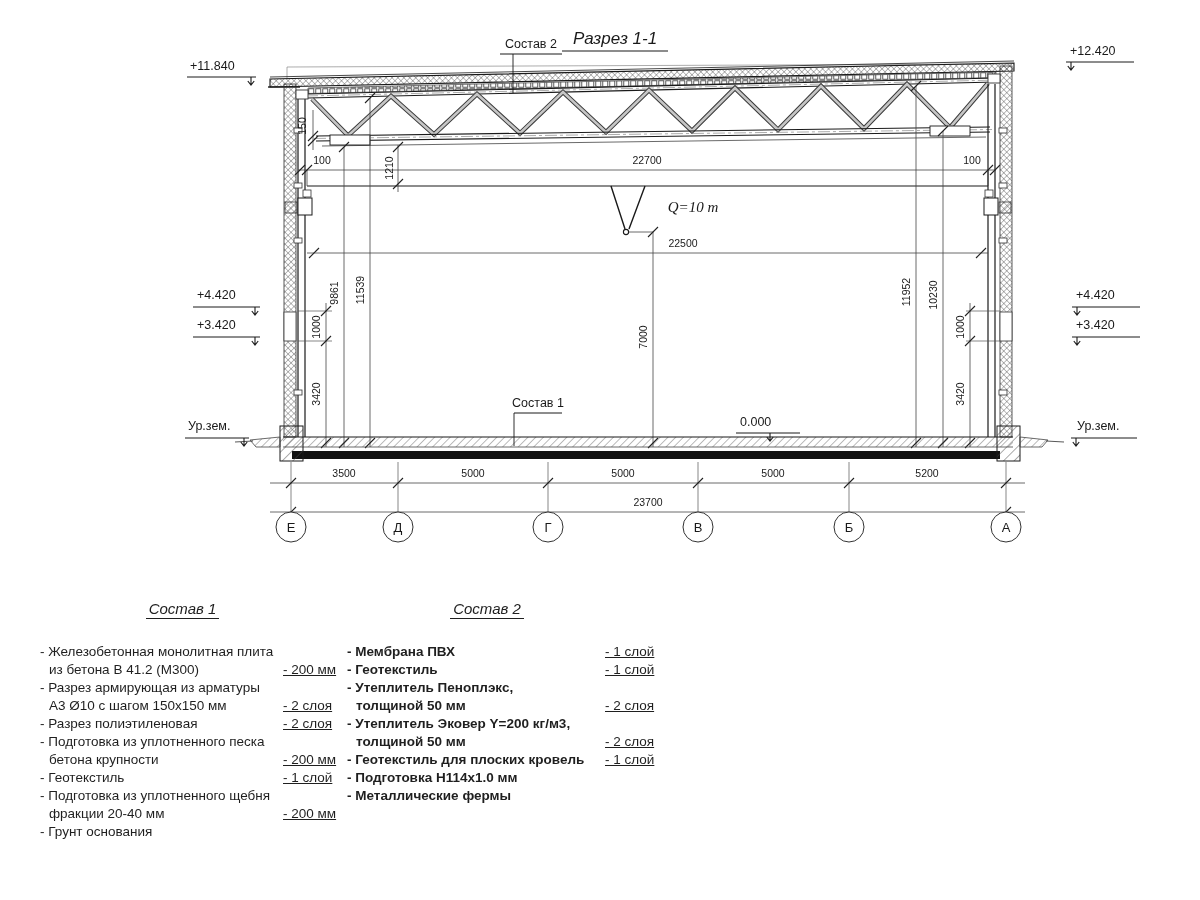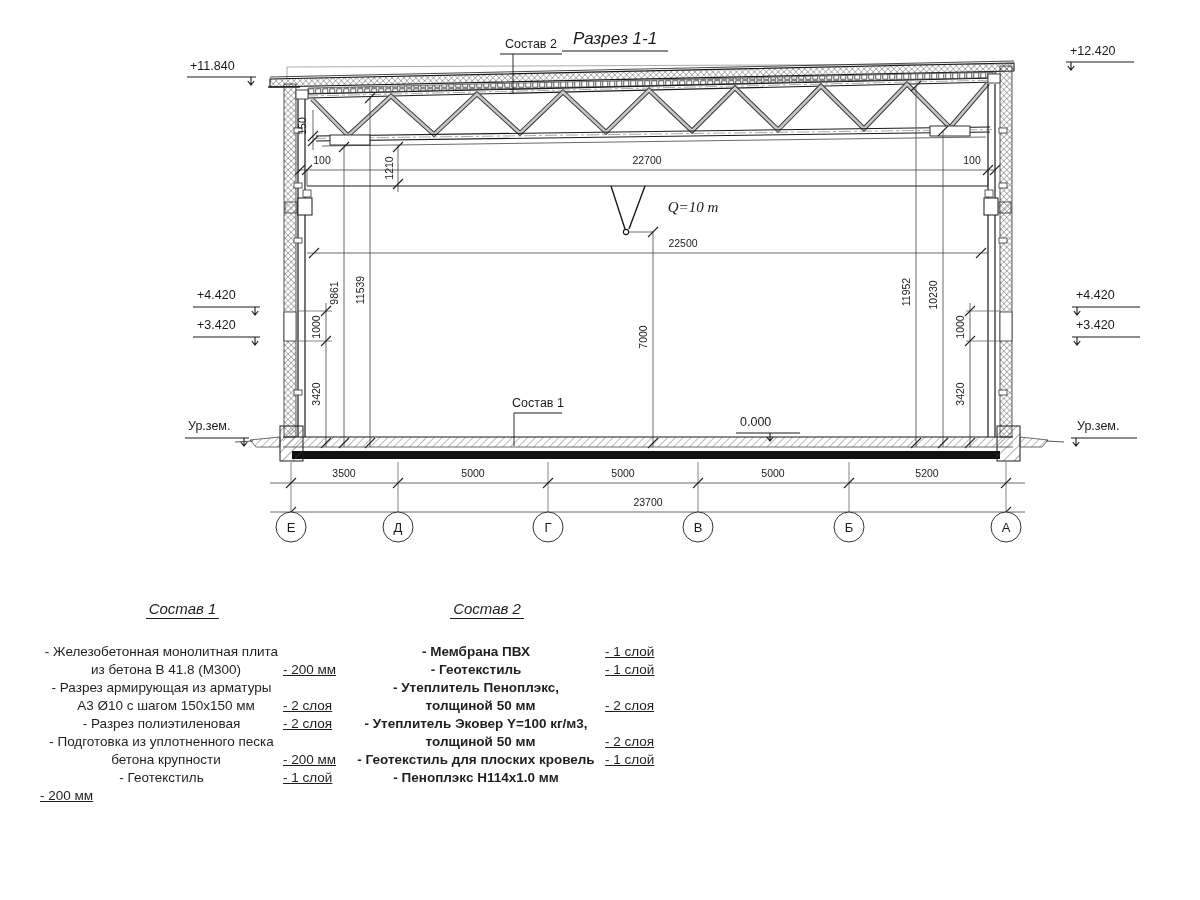--- a/index.html
+++ b/index.html
@@ -11,21 +11,21 @@
   .ttl{font-size:17px;font-style:italic;}
   .qtx{font-family:"Liberation Serif",serif;font-style:italic;font-size:15px;}
   .axl{font-size:13px;}
   
   .lists{position:absolute;color:#1f1f1f;font-size:13.5px;line-height:18px;}
   .sostav1{left:40px;top:600px;width:302px;}
   .sostav2{left:347px;top:600px;width:318px;}
   .lhead{width:285px;text-align:center;margin-bottom:24px;}
   .sostav2 .lhead{width:280px;}
   .lhead span{font-style:italic;font-size:15px;border-bottom:1px solid #1f1f1f;padding:0 3px 1px 3px;}
-  .li{display:flex;align-items:flex-end;text-align:center;}
+  .li{display:flex;align-items:flex-end;}
   .li-t{width:243px;flex:none;}
   .sostav2 .li-t{width:258px;font-weight:bold;}
   .li-t .l2{display:block;padding-left:9px;}
   .li-v{white-space:nowrap;text-decoration:underline;}
 </style>
 </head>
 <body>
 
 <div class="page">
 
@@ -265,65 +265,74 @@
       <circle cx="1006" cy="527" r="15" fill="#fff" stroke="#333" stroke-width="1"></circle>
       <text x="1006" y="532" class="axl" text-anchor="middle">А</text>
     </g>
   </g>
 </svg>
 
 
 <div class="lists sostav1">
   <div class="lhead"><span>Состав 1</span></div>
   <div class="li">
-    <div class="li-t"><span>- Железобетонная  монолитная плита</span><span class="l2">из бетона В 41.8 (М300)</span></div>
+    <div class="li-t"><span>- Железобетонная  монолитная плита</span><span class="l2">из бетона В 41.2 (М300)</span></div>
     <div class="li-v">- 200 мм</div>
   </div>
   <div class="li">
     <div class="li-t"><span>- Разрез армирующая из арматуры</span><span class="l2">А3 Ø10 с шагом 150х150 мм</span></div>
     <div class="li-v">- 2 слоя</div>
   </div>
   <div class="li">
     <div class="li-t"><span>- Разрез полиэтиленовая</span></div>
     <div class="li-v">- 2 слоя</div>
   </div>
   <div class="li">
     <div class="li-t"><span>- Подготовка из уплотненного песка</span><span class="l2">бетона крупности</span></div>
     <div class="li-v">- 200 мм</div>
   </div>
   <div class="li">
     <div class="li-t"><span>- Геотекстиль</span></div>
     <div class="li-v">- 1 слой</div>
   </div>
   <div class="li">
+    <div class="li-t"><span>- Подготовка из уплотненного щебня</span><span class="l2">фракции 20-40 мм</span></div>
     <div class="li-v">- 200 мм</div>
+  </div>
+  <div class="li">
+    <div class="li-t"><span>- Грунт основания</span></div>
+    <div class="li-v"></div>
   </div>
 </div>
 
 <div class="lists sostav2">
   <div class="lhead"><span>Состав 2</span></div>
   <div class="li">
     <div class="li-t"><span>- Мембрана ПВХ</span></div>
     <div class="li-v">- 1 слой</div>
   </div>
   <div class="li">
     <div class="li-t"><span>- Геотекстиль</span></div>
     <div class="li-v">- 1 слой</div>
   </div>
   <div class="li">
     <div class="li-t"><span>- Утеплитель Пеноплэкс,</span><span class="l2">толщиной 50 мм</span></div>
     <div class="li-v">- 2 слоя</div>
   </div>
   <div class="li">
-    <div class="li-t"><span>- Утеплитель Эковер Y=100 кг/м3,</span><span class="l2">толщиной 50 мм</span></div>
+    <div class="li-t"><span>- Утеплитель Эковер Y=200 кг/м3,</span><span class="l2">толщиной 50 мм</span></div>
     <div class="li-v">- 2 слоя</div>
   </div>
   <div class="li">
     <div class="li-t"><span>- Геотекстиль для плоских кровель</span></div>
     <div class="li-v">- 1 слой</div>
   </div>
   <div class="li">
-    <div class="li-t"><span>- Пеноплэкс Н114х1.0 мм</span></div>
+    <div class="li-t"><span>- Подготовка Н114х1.0 мм</span></div>
     <div class="li-v"></div>
   </div>
+  <div class="li">
+    <div class="li-t"><span>- Металлические фермы</span></div>
+    <div class="li-v"></div>
+  </div>
 </div>
 
 </div>
 
 </body></html>

